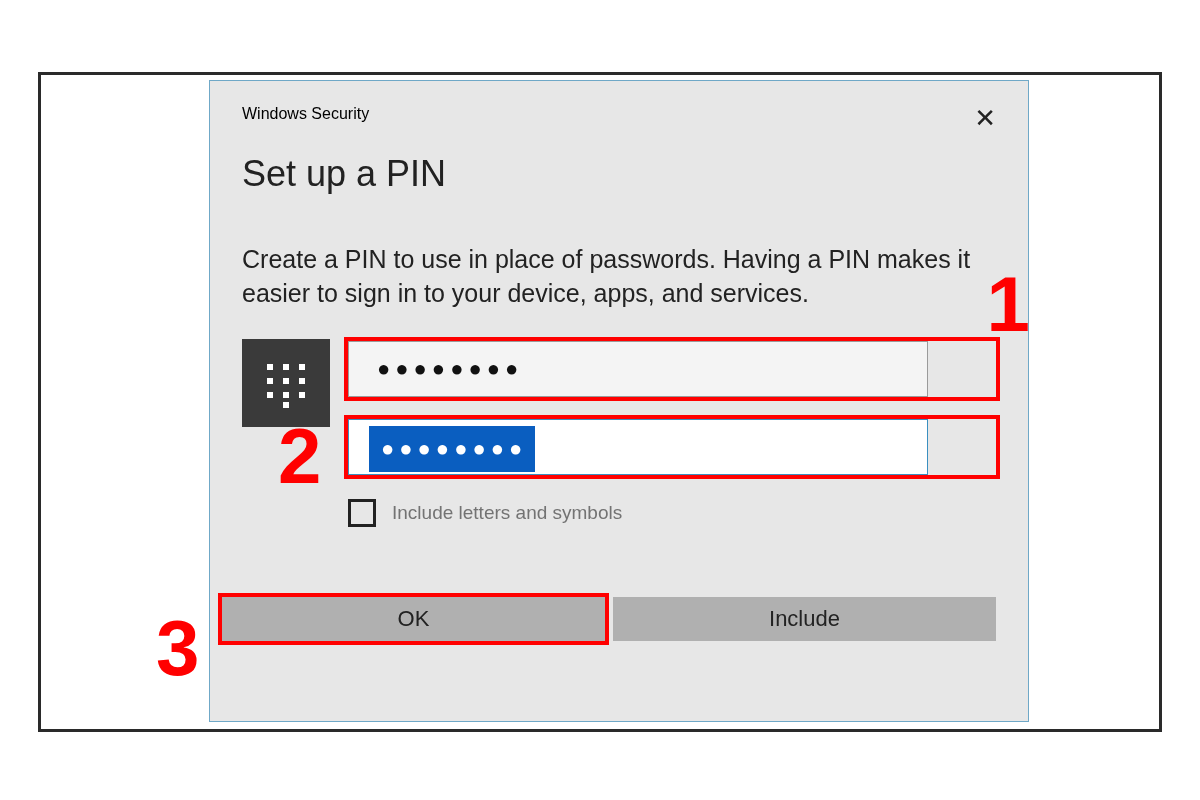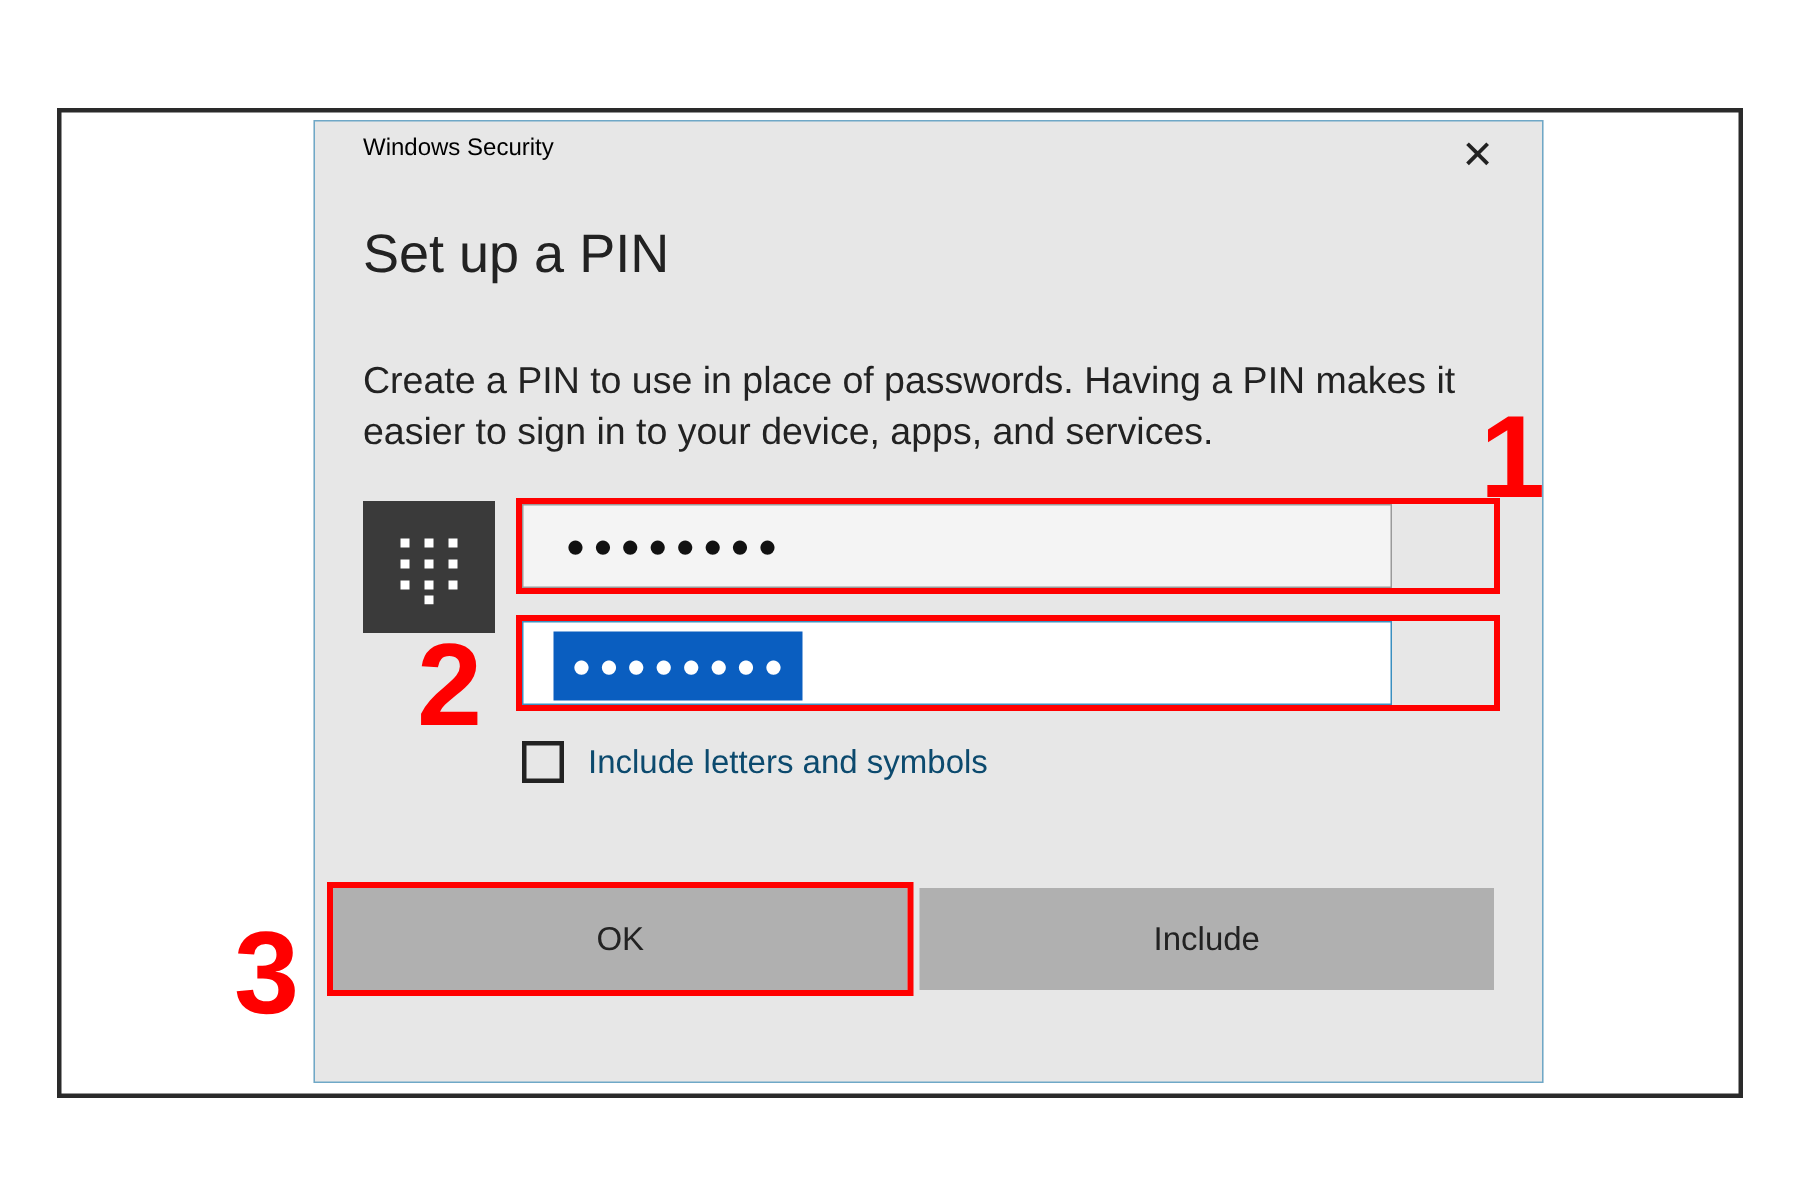--- a/index.html
+++ b/index.html
@@ -20,38 +20,38 @@
     background: #ffffff;
   }
   .dialog {
     position: absolute;
     left: 168px;
     top: 5px;
     width: 820px;
     height: 642px;
     background: #e7e7e7;
     border: 1px solid #6fa8c7;
-    padding: 9px 32px 28px 32px;
+    padding: 24px 32px 28px 32px;
   }
   .titlebar {
     display: flex;
     justify-content: space-between;
     align-items: flex-start;
   }
   .close-x {
     font-size: 26px;
     color: #222;
     line-height: 1;
     cursor: pointer;
     font-weight: 300;
   }
   .heading {
     font-size: 36px;
     color: #222;
-    margin-top: 32px;
+    margin-top: 22px;
     font-weight: 400;
   }
   .description {
     font-size: 25px;
     color: #222;
     margin-top: 48px;
     line-height: 1.35;
   }
   .pin-row {
     display: flex;
@@ -116,32 +116,32 @@
     margin-top: 24px;
     margin-left: 106px;
   }
   .checkbox {
     width: 28px;
     height: 28px;
     border: 3px solid #222;
     background: #e7e7e7;
   }
   .checkbox-label {
-    font-size: 22px;
-    color: #0c4a6e;
+    font-size: 19px;
+    color: #737373;
   }
   .button-row {
     display: flex;
     gap: 8px;
     margin-top: 70px;
     margin-left: -20px;
   }
   .dlg-button {
     flex: 1;
-    height: 68px;
+    height: 44px;
     background: #b0b0b0;
     border: none;
     font-size: 22px;
     color: #222;
     cursor: pointer;
   }
   .ok-wrap { outline: 4px solid #ff0000; }
   .annot {
     position: absolute;
     font-size: 78px;

